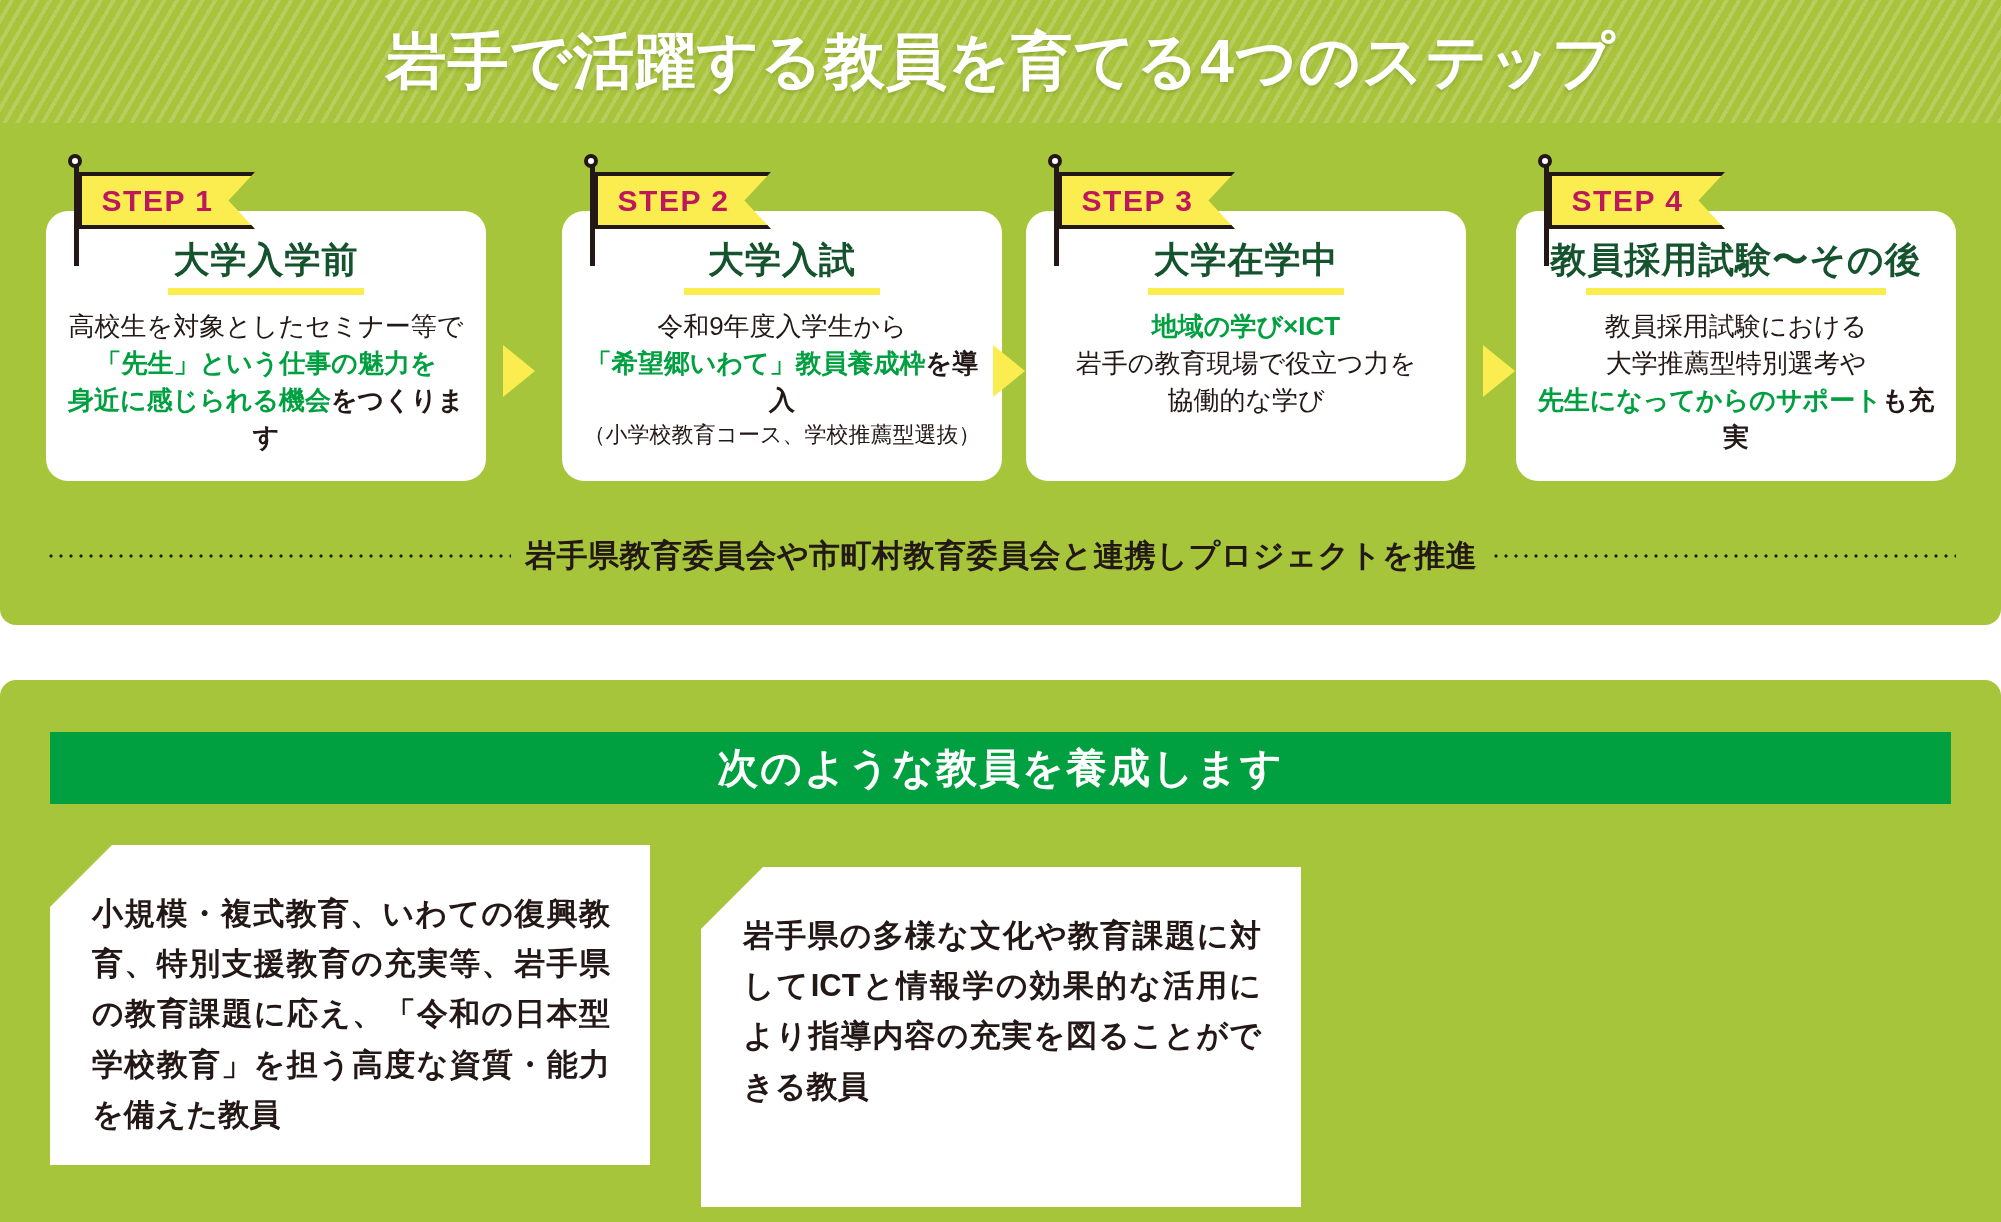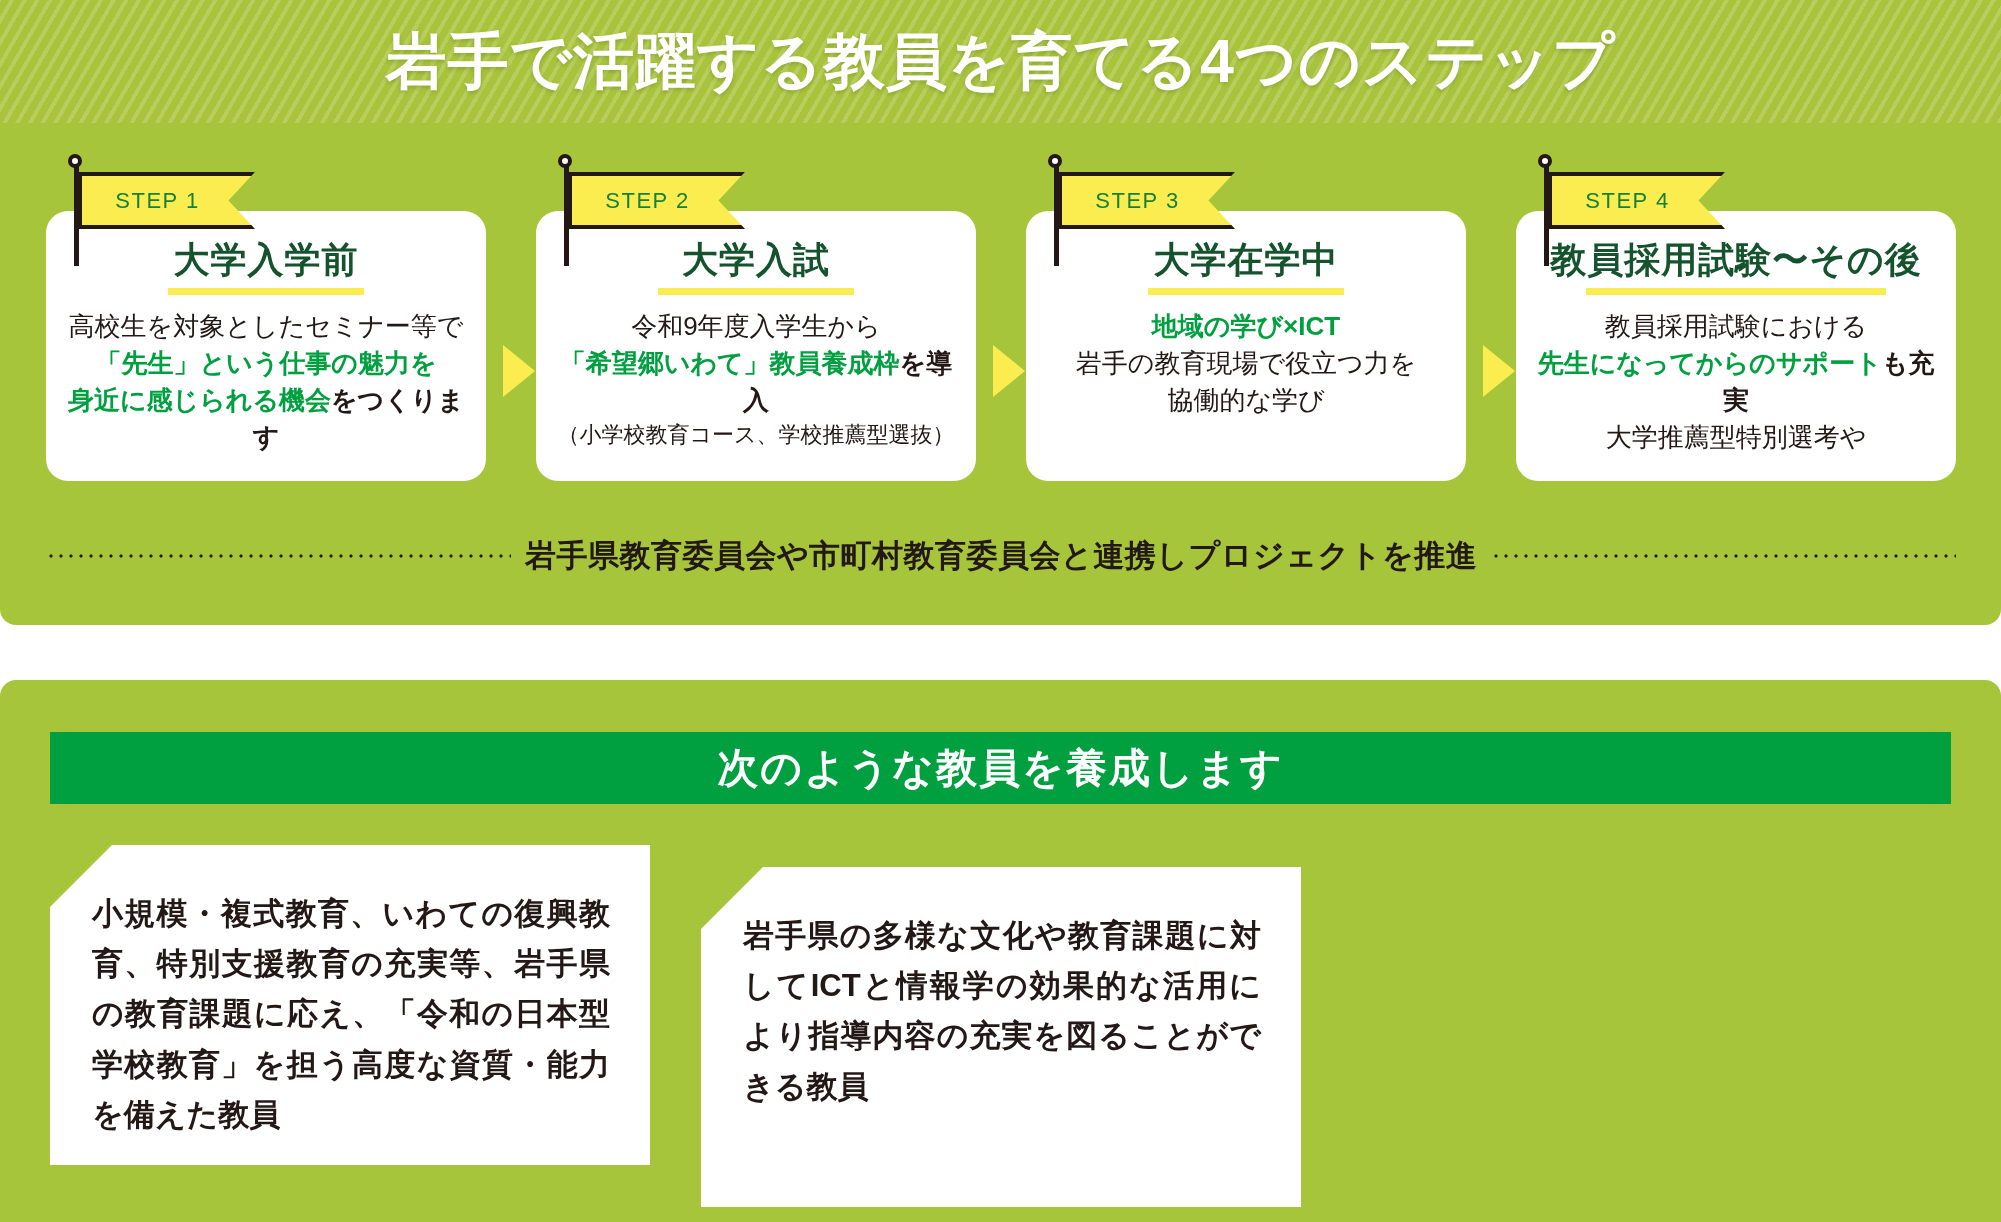--- a/index.html
+++ b/index.html
@@ -68,21 +68,21 @@
     width: 1910px;
     height: 340px;
   }
   .step {
     position: absolute;
     top: 0;
     width: 440px;
     height: 340px;
   }
   .step.s1 { left: 0px; }
-  .step.s2 { left: 490px; }
+  .step.s2 { left: 516px; }
   .step.s3 { left: 980px; }
   .step.s4 { left: 1470px; }
 
   
   .flag {
     position: absolute;
     left: 28px;
     top: 0px;
     height: 80px;
     z-index: 3;
@@ -114,23 +114,23 @@
     height: 57px;
     background: #fbec50;
     border: 4px solid #231815;
     box-sizing: border-box;
     clip-path: polygon(0 0, 100% 0, 85% 50%, 100% 100%, 0 100%);
     display: flex;
     align-items: center;
     justify-content: center;
   }
   .flag-banner span {
-    font-size: 22px;
-    font-weight: normal;
-    color: #15803d;
+    font-size: 30px;
+    font-weight: bold;
+    color: #be185d;
     letter-spacing: 1.5px;
     transform: translateX(-9px);
     white-space: nowrap;
   }
 
   
   .step-card {
     position: absolute;
     left: 0;
     top: 51px;
@@ -359,24 +359,24 @@
         <div class="flag-knob"></div>
         <div class="flag-banner">
           <span>STEP 4</span>
         </div>
       </div>
       <div class="step-card">
         <div class="step-title">教員採用試験〜その後</div>
         <div class="step-underline wide"></div>
         <div class="step-body">
           <div>教員採用試験における</div>
+          <div>大学推薦型特別選考や</div>
           <div>
             <span class="g">先生になってからのサポート</span><span class="bline">も充実</span>
           </div>
-          <div>大学推薦型特別選考や</div>
         </div>
       </div>
     </div>
 
   </div>
 
   <div class="caption-row">
     <div class="dots"></div>
     <div class="caption-text">岩手県教育委員会や市町村教育委員会と連携しプロジェクトを推進</div>
     <div class="dots"></div>

